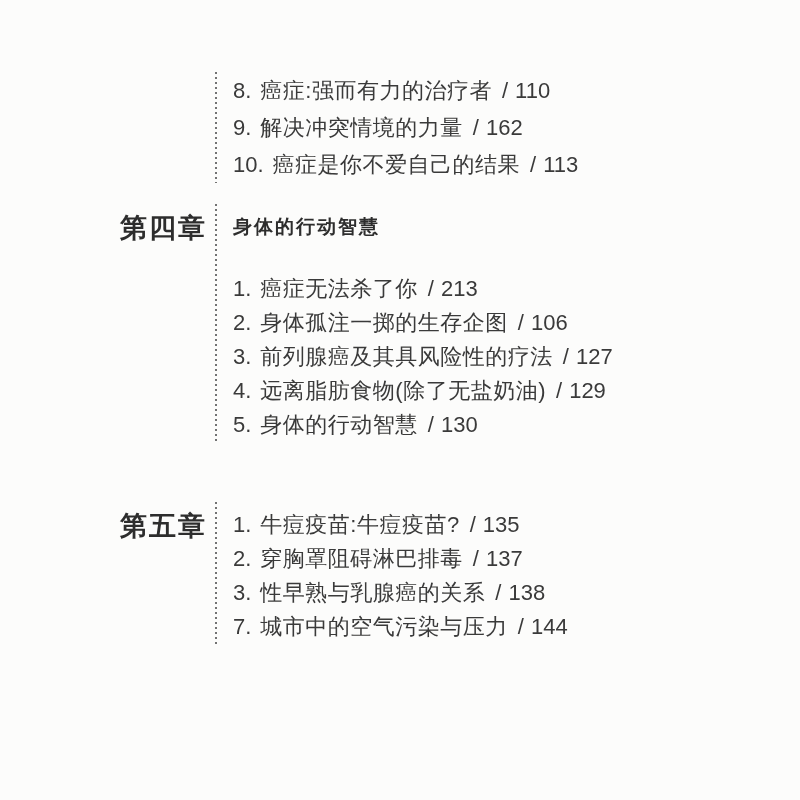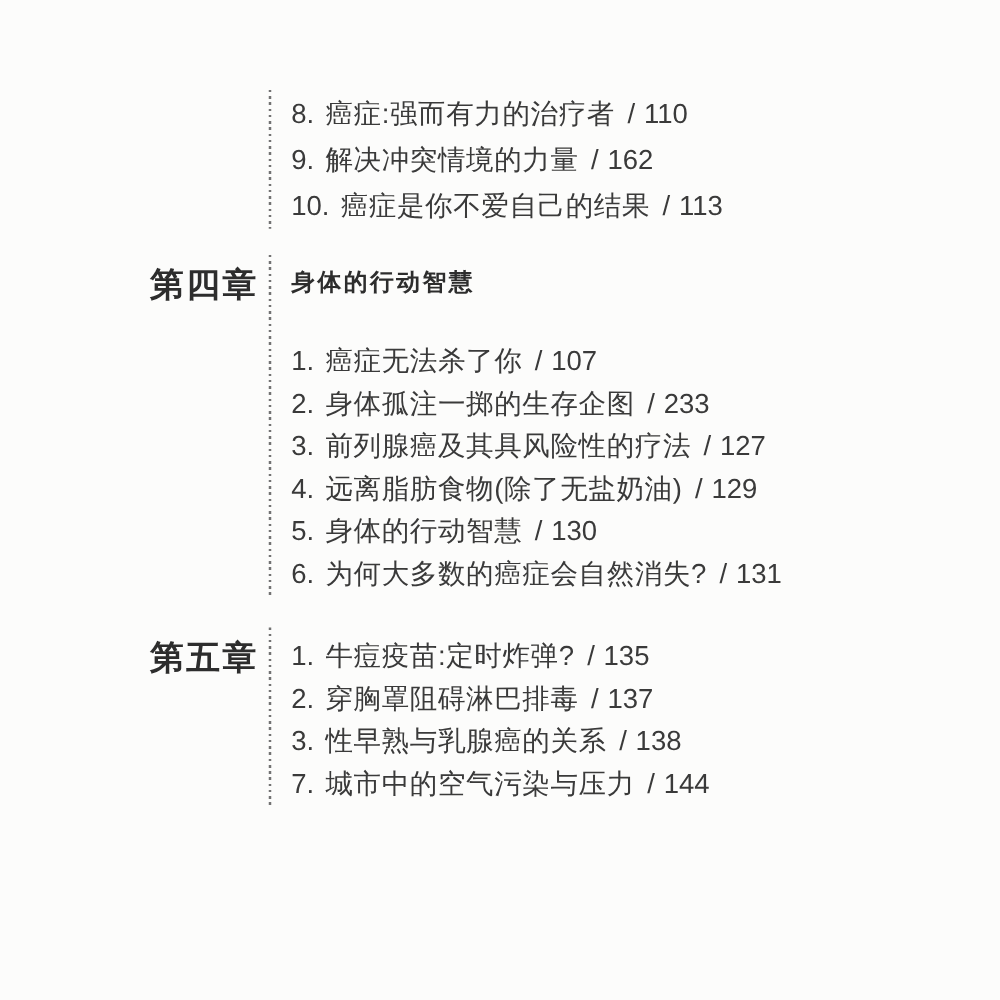--- a/index.html
+++ b/index.html
@@ -102,36 +102,35 @@
       </ul>
     </div>
   </section>
 
   <section class="section sec-ch4">
     <div class="label-col">第四章</div>
     <div class="content-col">
       <div class="rule"></div>
       <h2 class="chapter-title">身体的行动智慧</h2>
       <ul class="items">
-        <li><span class="num">1.</span><span class="title">癌症无法杀了你</span><span class="sep">/</span><span class="pagenum">107</span></li>
-        <li><span class="num">2.</span><span class="title">身体孤注一掷的生存企图</span><span class="sep">/</span><span class="pagenum">233</span></li>
+        <li><span class="num">1.</span><span class="title">癌症无法杀了你</span><span class="sep">/</span><span class="pagenum">213</span></li>
+        <li><span class="num">2.</span><span class="title">身体孤注一掷的生存企图</span><span class="sep">/</span><span class="pagenum">106</span></li>
         <li><span class="num">3.</span><span class="title">前列腺癌及其具风险性的疗法</span><span class="sep">/</span><span class="pagenum">127</span></li>
         <li><span class="num">4.</span><span class="title">远离脂肪食物(除了无盐奶油)</span><span class="sep">/</span><span class="pagenum">129</span></li>
         <li><span class="num">5.</span><span class="title">身体的行动智慧</span><span class="sep">/</span><span class="pagenum">130</span></li>
-        <li><span class="num">6.</span><span class="title">为何大多数的癌症会自然消失?</span><span class="sep">/</span><span class="pagenum">131</span></li>
       </ul>
     </div>
   </section>
 
   <section class="section sec-ch5">
     <div class="label-col">第五章</div>
     <div class="content-col">
       <div class="rule"></div>
       <ul class="items">
-        <li><span class="num">1.</span><span class="title">牛痘疫苗:定时炸弹?</span><span class="sep">/</span><span class="pagenum">135</span></li>
+        <li><span class="num">1.</span><span class="title">牛痘疫苗:牛痘疫苗?</span><span class="sep">/</span><span class="pagenum">135</span></li>
         <li><span class="num">2.</span><span class="title">穿胸罩阻碍淋巴排毒</span><span class="sep">/</span><span class="pagenum">137</span></li>
         <li><span class="num">3.</span><span class="title">性早熟与乳腺癌的关系</span><span class="sep">/</span><span class="pagenum">138</span></li>
         <li><span class="num">7.</span><span class="title">城市中的空气污染与压力</span><span class="sep">/</span><span class="pagenum">144</span></li>
       </ul>
     </div>
   </section>
 
 </div>
 
 </body></html>

